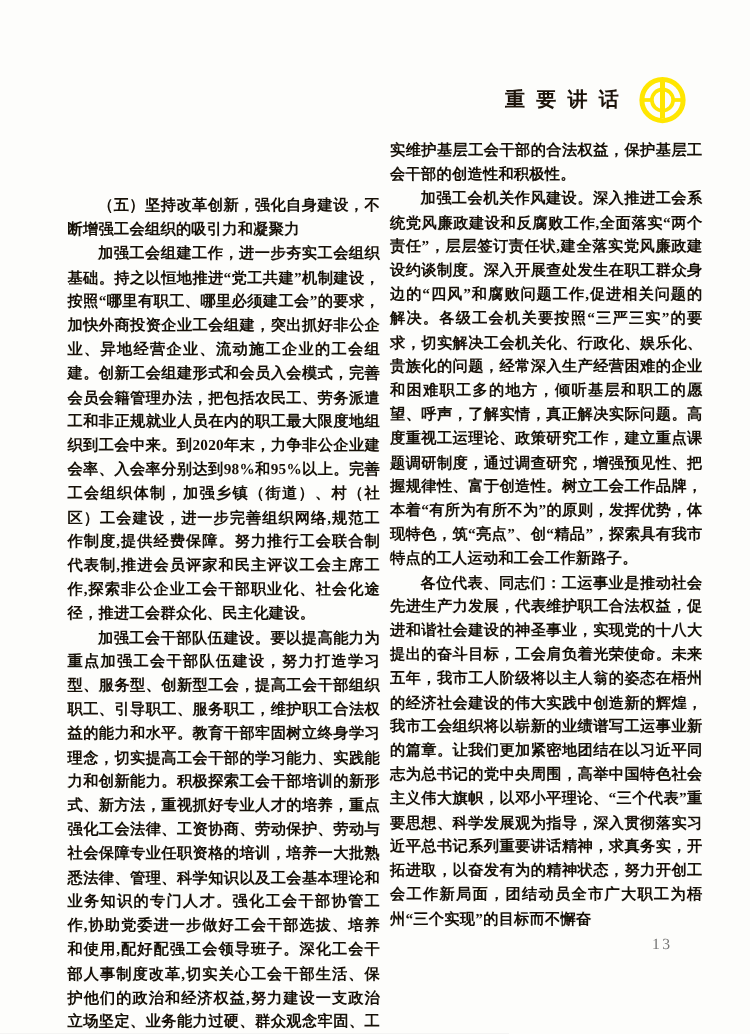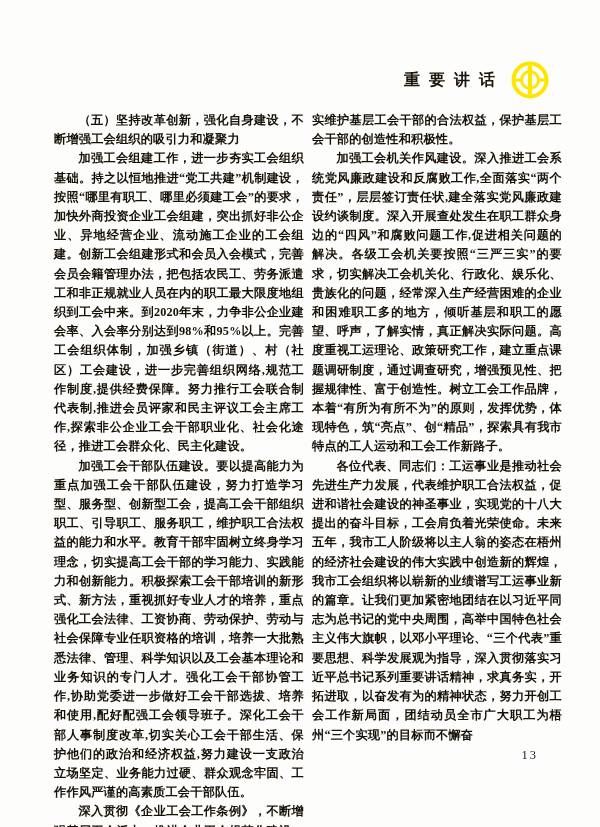--- a/index.html
+++ b/index.html
@@ -36,27 +36,27 @@
   .col {
     width:250px;
     font-size:12.2px;
     line-height:19.2px;
     text-align:justify;
     font-weight:600;
     letter-spacing:0.2px;
   }
   .col p { margin:0; text-indent:2em; }
   .col p.no-indent { text-indent:0; }
-  .col p.head { font-weight:700; }
+  .col p.head { font-weight:700;margin-top:44px; }
   .page-number {
     position:absolute;
     top:748px; right:62px;
     font-size:12.5px;
     letter-spacing:2px;
-    color:#0f172a;
+    color:#737373;
     font-family:"Liberation Serif", serif;
   }
 </style>
 </head>
 <body>
 
 <div class="page">
 
   <div class="header">
     <span class="header-title">重要讲话</span>

